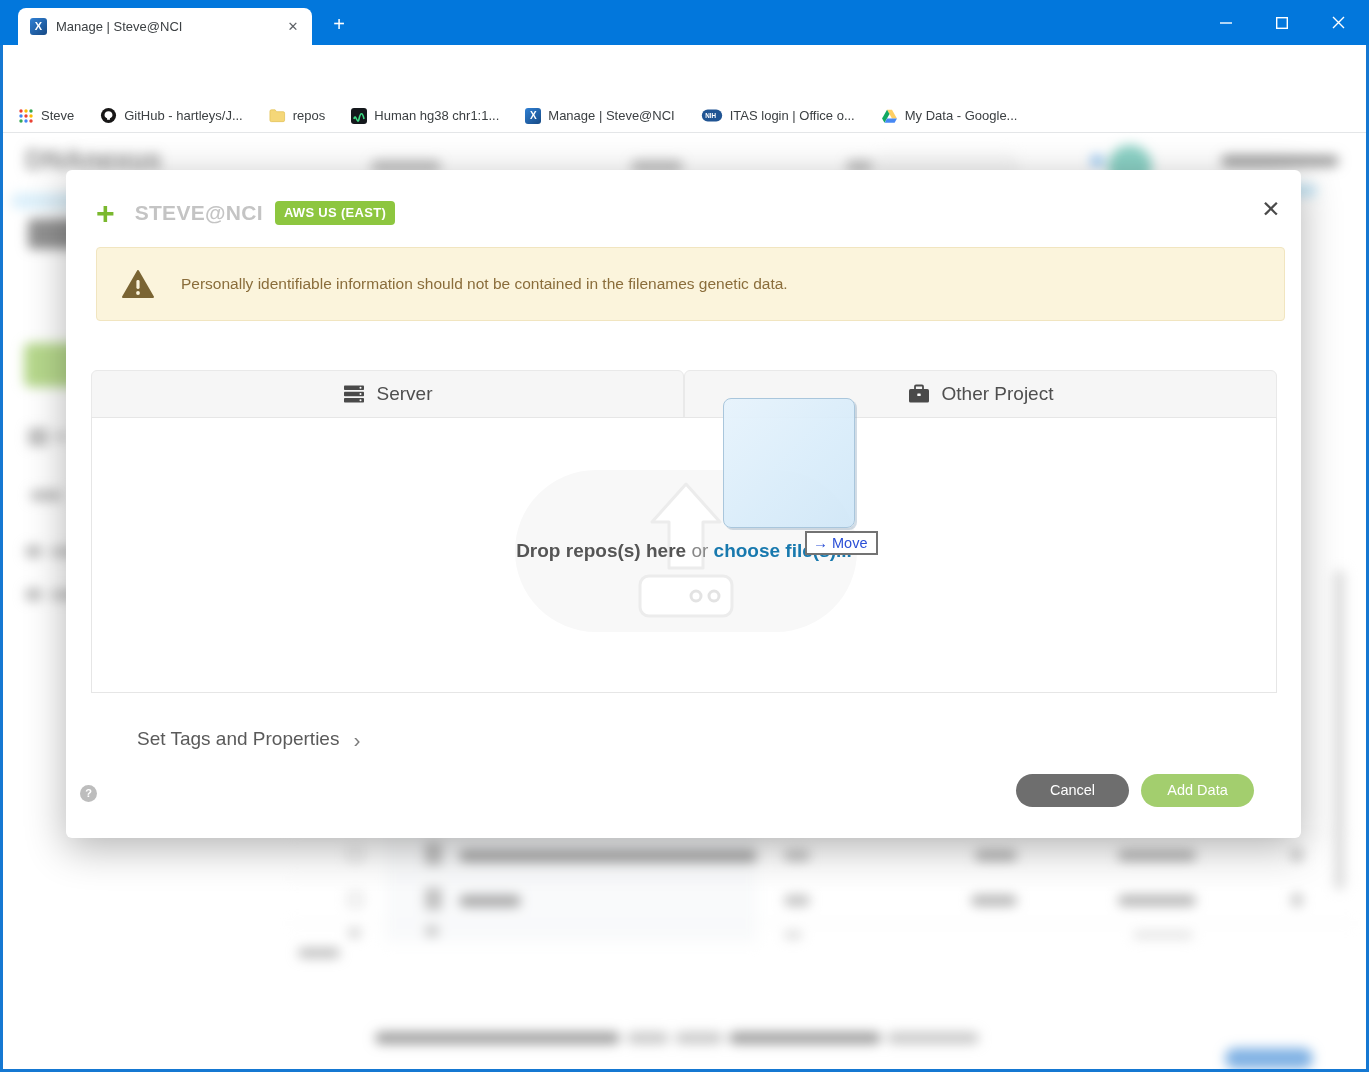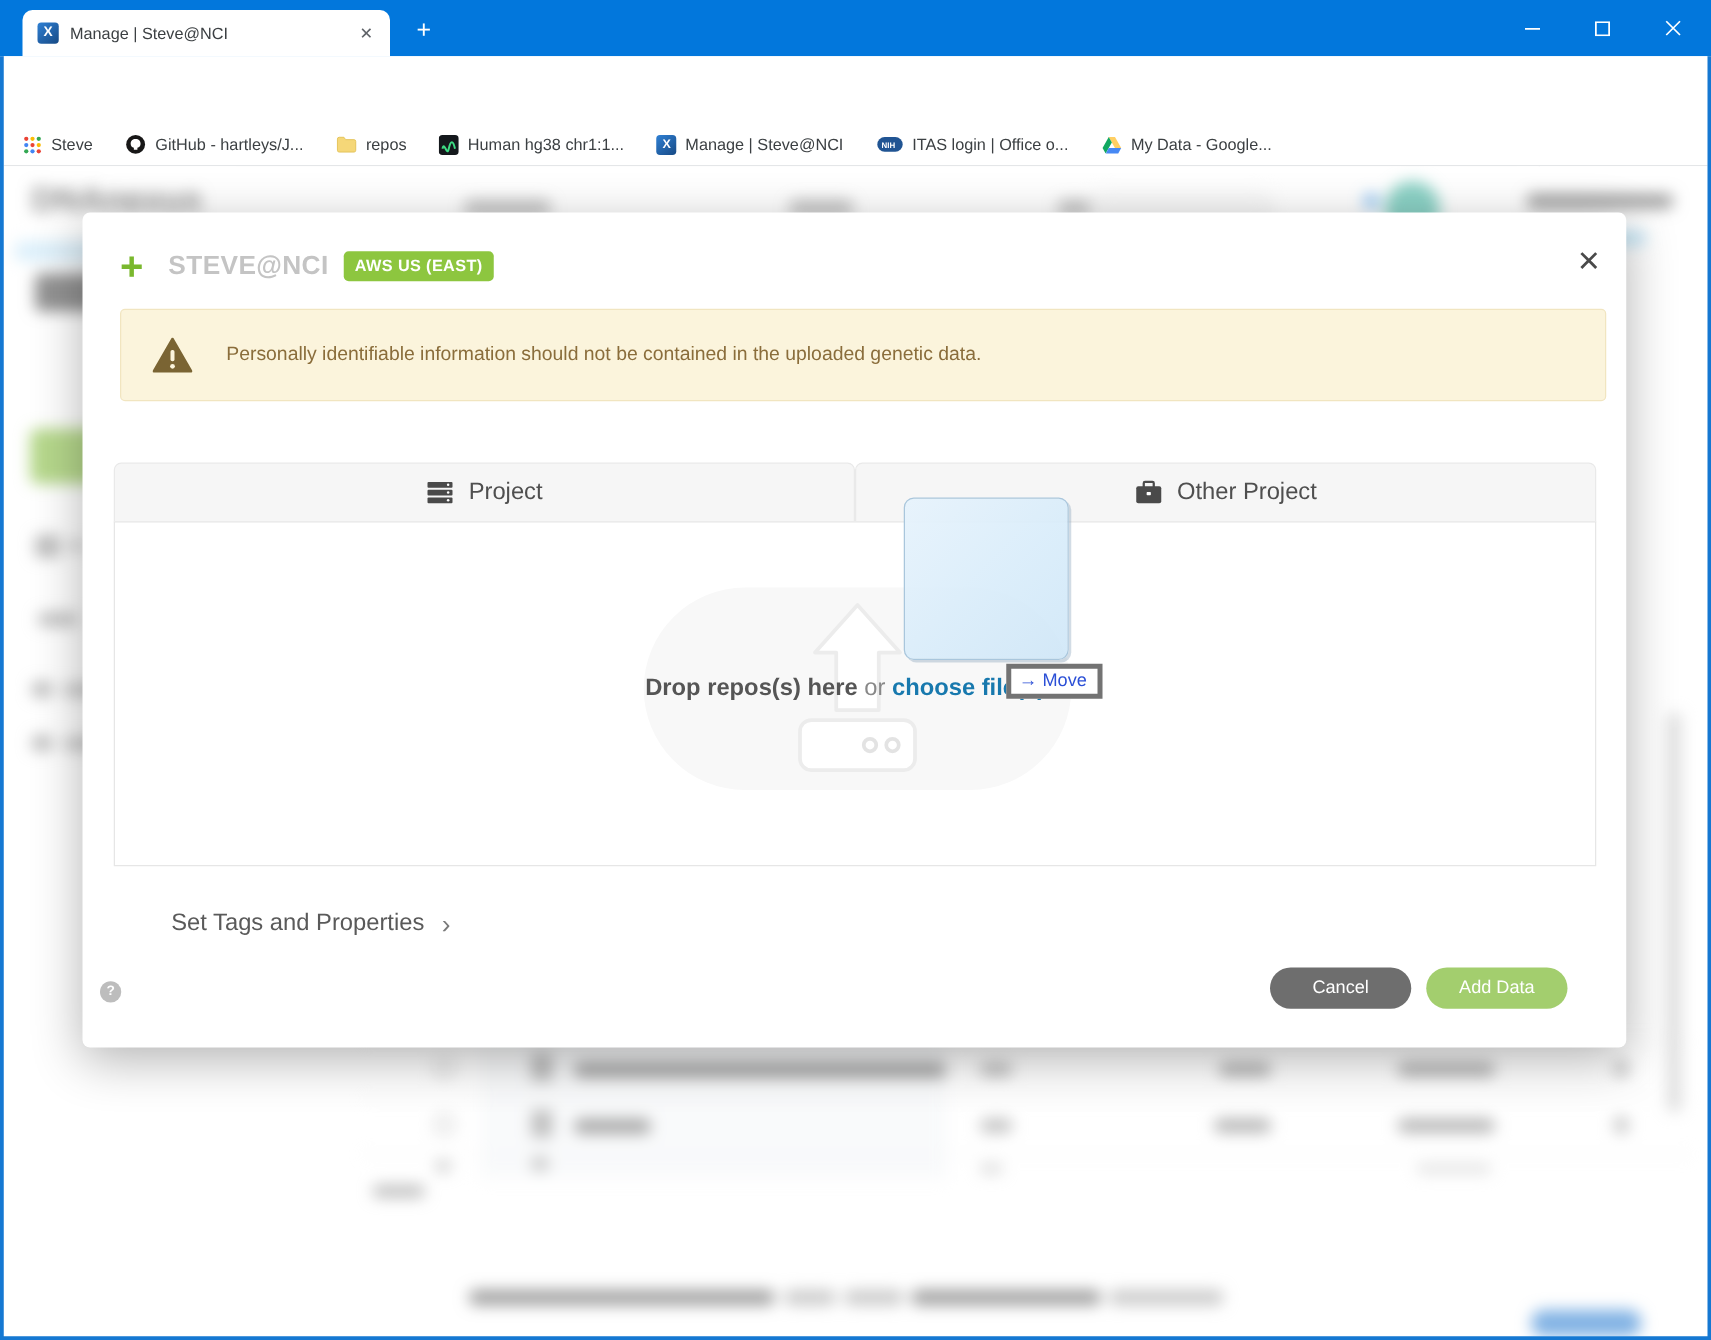--- a/index.html
+++ b/index.html
@@ -93,21 +93,21 @@
   .drop-text .link { color:#1879AE; font-weight:bold; cursor:pointer; }
 
   .drag-ghost {
     position:absolute; left:657px; top:228px; width:132px; height:130px; z-index:5;
     background:linear-gradient(135deg, rgba(231,243,252,0.96) 0%, rgba(216,236,250,0.9) 55%, rgba(204,229,247,0.85) 100%);
     border:1px solid #A9C6DC; border-radius:8px;
     box-shadow:2px 2px 0 rgba(125,156,180,0.35);
   }
   .move-tip {
     position:absolute; left:739px; top:361px; z-index:6;
-    background:#fff; border:4px solid #737373; padding:1px 9px 2px 6px;
+    background:#fff; border:2px solid #737373; padding:1px 9px 2px 6px;
     font-size:14.5px; color:#2B4FD6; white-space:nowrap;
   }
   .move-tip .arr { font-size:15px; margin-right:4px; }
 
   .set-tags { position:absolute; left:71px; top:558px; font-size:19px; color:#5A5A5A; display:flex; align-items:center; }
   .set-tags .chev { margin-left:14px; color:#7A7A7A; font-size:21px; line-height:19px; }
   .help-dot {
     position:absolute; left:14px; top:615px; width:17px; height:17px; border-radius:50%;
     background:#BDBDBD; color:#fff; font-size:11px; font-weight:bold; text-align:center; line-height:17px;
   }
@@ -338,36 +338,36 @@
 
       <div class="warnbox">
         <span class="warn-ic">
           <svg width="32" height="29" viewBox="0 0 32 29">
               <path d="M16 1 L31 27 H1 Z" fill="#7A6433" stroke="#7A6433" stroke-width="2" stroke-linejoin="round"></path>
               <rect x="14.4" y="10" width="3.2" height="9" rx="1.4" fill="#FBF4DC"></rect>
               <circle cx="16" cy="23" r="1.9" fill="#FBF4DC"></circle>
             </svg>
         </span>
         <div class="warn-text">
-          <div>Personally identifiable information should not be contained in the uploaded genetic data.</div>
+          <div>Personally identifiable information should not be contained in the filenames genetic data.</div>
         </div>
       </div>
 
       <div class="tabwrap">
         <div class="tabs-row">
           <div class="dtab">
             <svg width="22" height="20" viewBox="0 0 22 20">
                 <rect x="1" y="1.5" width="20" height="4.6" rx="0.8" fill="#4A4A4A"></rect>
                 <rect x="1" y="7.7" width="20" height="4.6" rx="0.8" fill="#4A4A4A"></rect>
                 <rect x="1" y="13.9" width="20" height="4.6" rx="0.8" fill="#4A4A4A"></rect>
                 <circle cx="17.5" cy="3.8" r="1" fill="#fff"></circle>
                 <circle cx="17.5" cy="10" r="1" fill="#fff"></circle>
                 <circle cx="17.5" cy="16.2" r="1" fill="#fff"></circle>
               </svg>
-            <span>Project</span>
+            <span>Server</span>
           </div>
           <div class="dtab">
             <svg width="22" height="20" viewBox="0 0 22 20">
                 <rect x="7" y="1.5" width="8" height="5" rx="1" fill="none" stroke="#4A4A4A" stroke-width="1.8"></rect>
                 <rect x="1" y="5" width="20" height="13.5" rx="1.6" fill="#4A4A4A"></rect>
                 <rect x="9.3" y="9.5" width="3.4" height="2.6" rx="0.6" fill="#fff"></rect>
               </svg>
             <span>Other Project</span>
           </div>
         </div>

